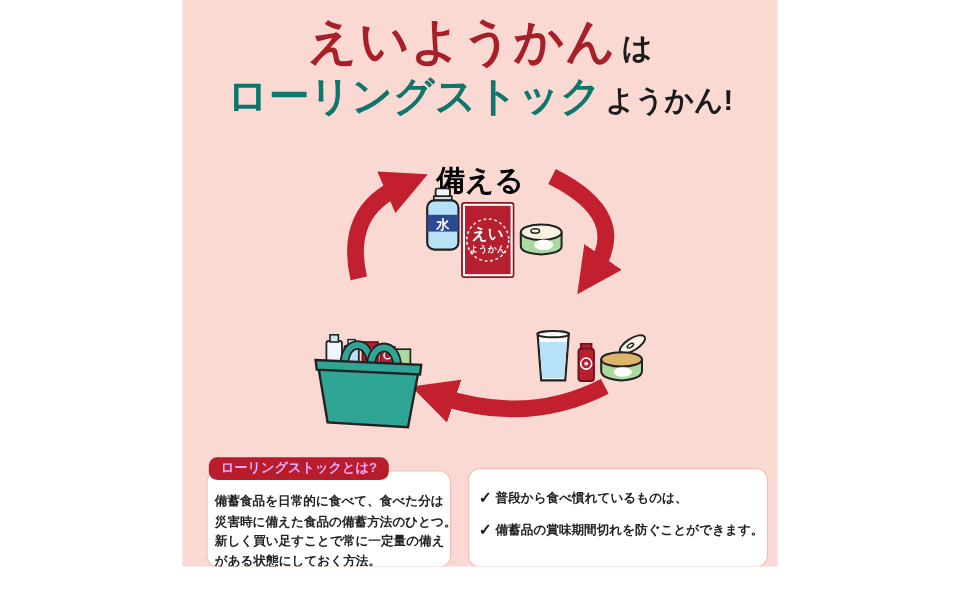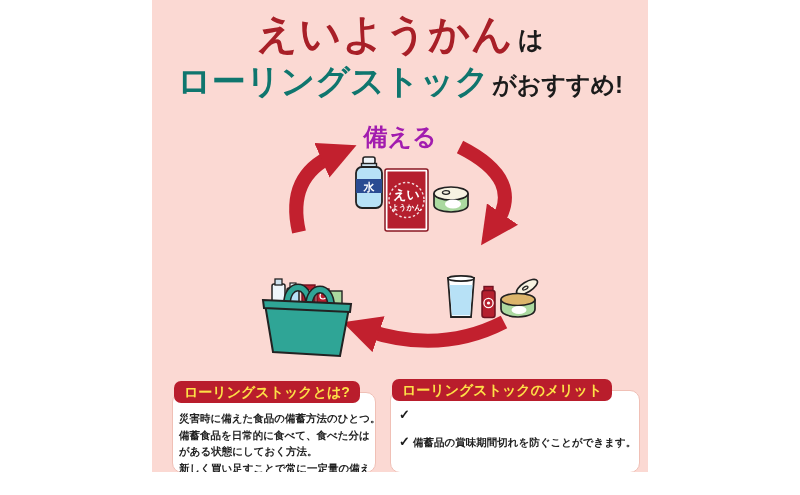--- a/index.html
+++ b/index.html
@@ -10,33 +10,33 @@
   
   .title { position:absolute; left:0; top:14px; width:100%; text-align:center; line-height:1; }
   .t-line1 { margin-bottom:9px; }
   .t-brand { font-size:41px; font-weight:bold; color:#a81f27; letter-spacing:1px; }
   .t-ha { font-size:25px; font-weight:bold; color:#1b1b1b; margin-left:4px; }
   .t-line2 { white-space:nowrap; }
   .t-main { font-size:34px; font-weight:bold; color:#0f766e; letter-spacing:0px; }
   .t-sub { font-size:24px; font-weight:bold; color:#1b1b1b; margin-left:3px; }
 
   
-  .step { position:absolute; font-weight:bold; color:#a21caf; text-align:center; line-height:1; }
+  .step { position:absolute; font-weight:bold; color:#000000; text-align:center; line-height:1;margin-top:14px; }
   .step-prepare { left:0; width:100%; top:125px; font-size:24px; }
   .step-eat     { left:276px; width:122px; top:239px; font-size:23px; }
   .step-buy     { left:95px;  width:122px; top:243px; font-size:23px; }
 
   
   .art { position:absolute; }
   .arrows { position:absolute; left:0; top:0; width:496px; height:495px; pointer-events:none; }
 
   
   .infobox-body { position:absolute; background:#ffffff; border:1px solid #f0c0b6; border-radius:10px; }
-  .infobox-header { position:absolute; background:#b91d2c; color:#fde047; font-weight:bold;
-                    border-radius:7px; padding:4px 10px 4px 10px; font-size:14px; line-height:1;
+  .infobox-header { position:absolute; background:#b91d2c; color:#f0abfc; font-weight:bold;
+                    border-radius:7px; padding:4px 10px 4px 10px; font-size:11px; line-height:1;
                     z-index:2; white-space:nowrap; }
   .about-body { left:20px; top:392px; width:204px; height:81px; padding:17px 5px 0 6px; }
   .about-header { left:22px; top:381px; }
   .about-line { font-size:10.5px; font-weight:bold; color:#222222; line-height:16.5px; white-space:nowrap; }
   .merit-body { left:238px; top:390px; width:250px; height:83px; padding:16px 6px 0 8px; }
   .merit-header { left:240px; top:379px; }
   .merit-item { display:flex; margin-bottom:10px; }
   .merit-check { font-size:13px; font-weight:bold; color:#1b1b1b; width:14px; flex:0 0 14px; line-height:16.5px; }
   .merit-line { font-size:10.5px; font-weight:bold; color:#222222; line-height:16.5px; white-space:nowrap; }
 </style>
@@ -44,21 +44,21 @@
 <body>
 
 <div class="stage">
   <div class="panel">
 
     <div class="title">
       <div class="t-line1">
         <span class="t-brand">えいようかん</span><span class="t-ha">は</span>
       </div>
       <div class="t-line2">
-        <span class="t-main">ローリングストック</span><span class="t-sub">がおすすめ!</span>
+        <span class="t-main">ローリングストック</span><span class="t-sub">ようかん!</span>
       </div>
     </div>
 
     <svg class="arrows" viewBox="0 0 496 495" xmlns="http://www.w3.org/2000/svg">
       <defs>
         <marker id="ah" viewBox="0 0 10 10" refX="3.5" refY="5" markerWidth="2.7" markerHeight="2.7" orient="auto">
           <path d="M0,0 L10,5 L0,10 Z" fill="#c2202e"></path>
         </marker>
       </defs>
       <path d="M 308,147 Q 374,180 343,225" fill="none" stroke="#c2202e" stroke-width="14" marker-end="url(#ah)"></path>
@@ -132,31 +132,31 @@
       <path d="M27,38 C27,16 49,16 49,38" fill="none" stroke="#2fa596" stroke-width="5"></path>
       <path d="M49,40 C49,18 71,18 71,40" fill="none" stroke="#222" stroke-width="8"></path>
       <path d="M49,40 C49,18 71,18 71,40" fill="none" stroke="#2fa596" stroke-width="5"></path>
 
       <path d="M5,38 L89,42 L80,90 L13,86 Z" fill="#2fa596" stroke="#222" stroke-width="2"></path>
       <path d="M3,34 L91,38 L90,46 L4,42 Z" fill="#2fa596" stroke="#222" stroke-width="2"></path>
     </svg>
 
     <div class="infobox-header about-header">ローリングストックとは?</div>
     <div class="infobox-body about-body">
+      <div class="about-line">備蓄食品を日常的に食べて、食べた分は</div>
       <div class="about-line">災害時に備えた食品の備蓄方法のひとつ。</div>
-      <div class="about-line">備蓄食品を日常的に食べて、食べた分は</div>
+      <div class="about-line">新しく買い足すことで常に一定量の備え</div>
       <div class="about-line">がある状態にしておく方法。</div>
-      <div class="about-line">新しく買い足すことで常に一定量の備え</div>
     </div>
 
-    <div class="infobox-header merit-header">ローリングストックのメリット</div>
     <div class="infobox-body merit-body">
       <div class="merit-item">
         <span class="merit-check">✓</span>
         <div>
+          <div class="merit-line">普段から食べ慣れているものは、</div>
         </div>
       </div>
       <div class="merit-item">
         <span class="merit-check">✓</span>
         <div>
           <div class="merit-line">備蓄品の賞味期間切れを防ぐことができます。</div>
         </div>
       </div>
     </div>
 

